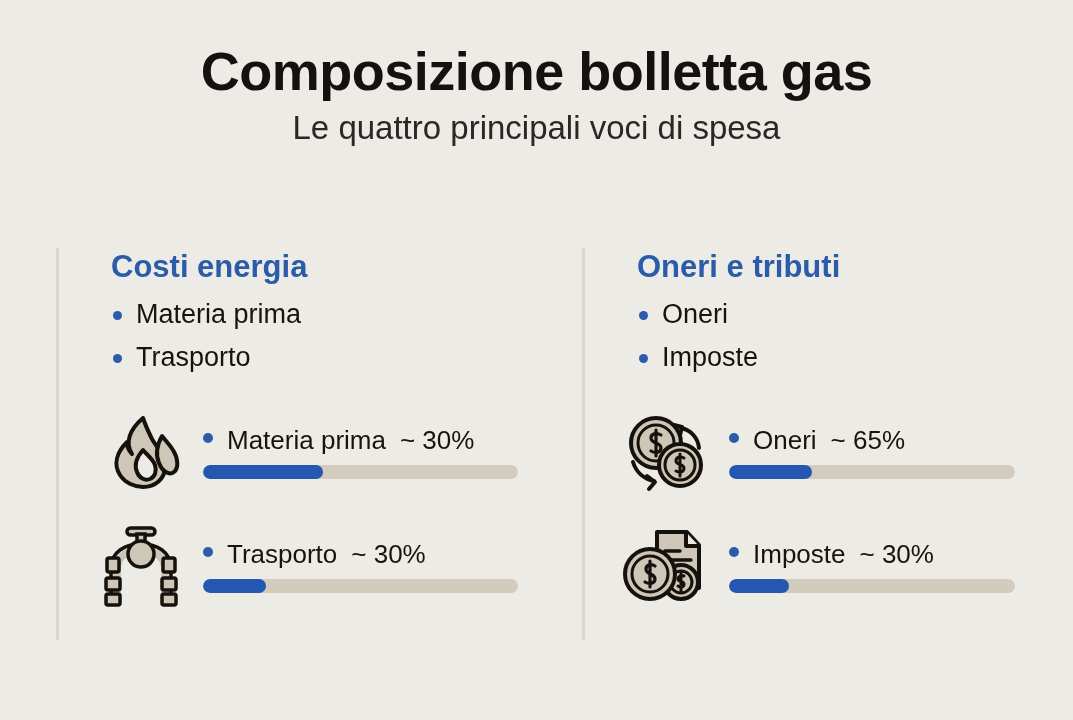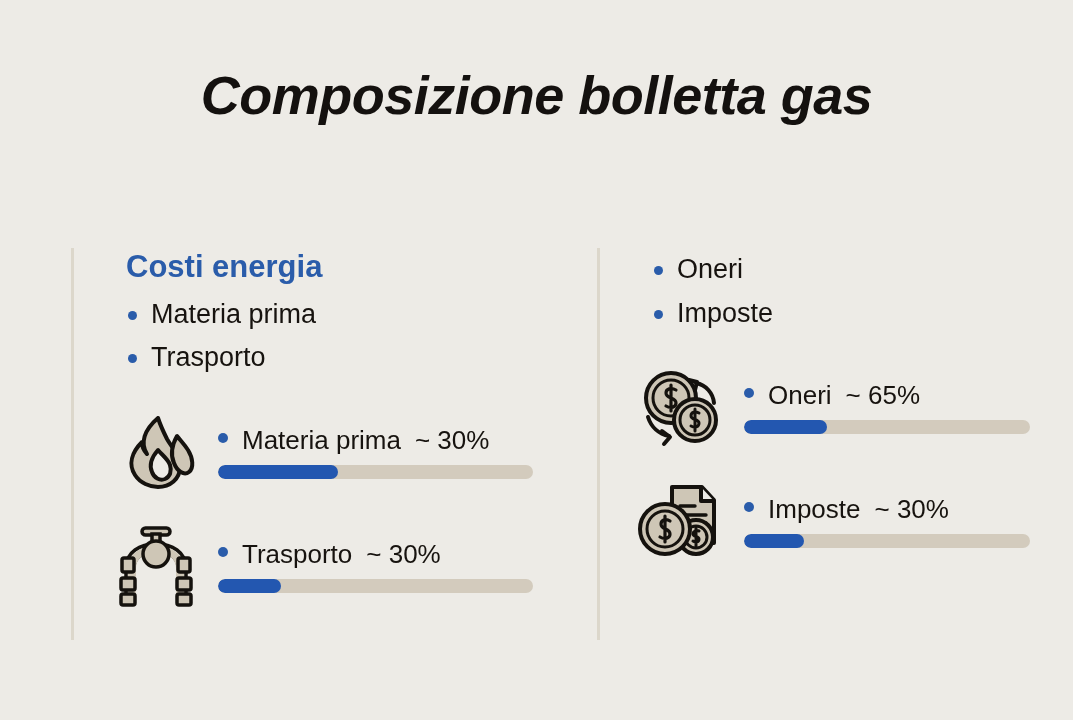--- a/index.html
+++ b/index.html
@@ -15,23 +15,22 @@
   }
   .page {
     position: relative;
     width: 1073px;
     height: 720px;
     box-sizing: border-box;
   }
 
   
   .header {
-    padding-top: 66px;
+    padding-top: 42px;
     text-align: center;
-    font-style: italic;
   }
   .title {
     font-size: 54px;
     font-weight: bold;
     color: #14110F;
     letter-spacing: -0.5px;
     line-height: 1.08;
     margin: 0;
   }
   .subtitle {
@@ -51,21 +50,21 @@
     display: flex;
     gap: 0px;
   }
   .col {
     width: 50%;
     box-sizing: border-box;
     padding-left: 24px;
     border-left: 3px solid #DCD7CB;
     min-height: 392px;
   }
-  .col-left  { margin-left: 71px; width: 470px; }
+  .col-left  { margin-left: 56px; width: 470px; }
   .col-right { margin-left: 56px; width: 470px; }
 
   .col-head {
     font-size: 31px;
     font-weight: bold;
     color: #2A5CAA;
     margin: 0 0 6px 28px;
     line-height: 1.25;
   }
   .bullets {
@@ -146,20 +145,21 @@
   .col-left  .bar-track { width: 315px; }
   .col-right .bar-track { width: 286px; }
 </style>
 </head>
 <body>
 
 <div class="page">
 
   <div class="header">
     <h1 class="title">Composizione bolletta gas</h1>
+    <p class="subtitle">Le quattro principali voci di spesa</p>
   </div>
 
   <div class="columns">
 
     <div class="col col-left">
       <h2 class="col-head">Costi energia</h2>
       <ul class="bullets">
         <li>Materia prima</li>
         <li>Trasporto</li>
       </ul>
@@ -208,20 +208,21 @@
             <span class="stat-pct">~ 30%</span>
           </div>
           <div class="bar-track">
             <div class="bar-fill" style="width:20%"></div>
           </div>
         </div>
       </div>
     </div>
 
     <div class="col col-right">
+      <h2 class="col-head">Oneri e tributi</h2>
       <ul class="bullets">
         <li>Oneri</li>
         <li>Imposte</li>
       </ul>
 
       <div class="stat-row">
         <div class="stat-icon">
           <svg width="88" height="84" viewBox="0 0 88 84">
             <circle cx="33" cy="33" r="25" fill="#CEC6B6" stroke="#15120E" stroke-width="4"></circle>
             <circle cx="33" cy="33" r="18" fill="none" stroke="#15120E" stroke-width="3"></circle>

